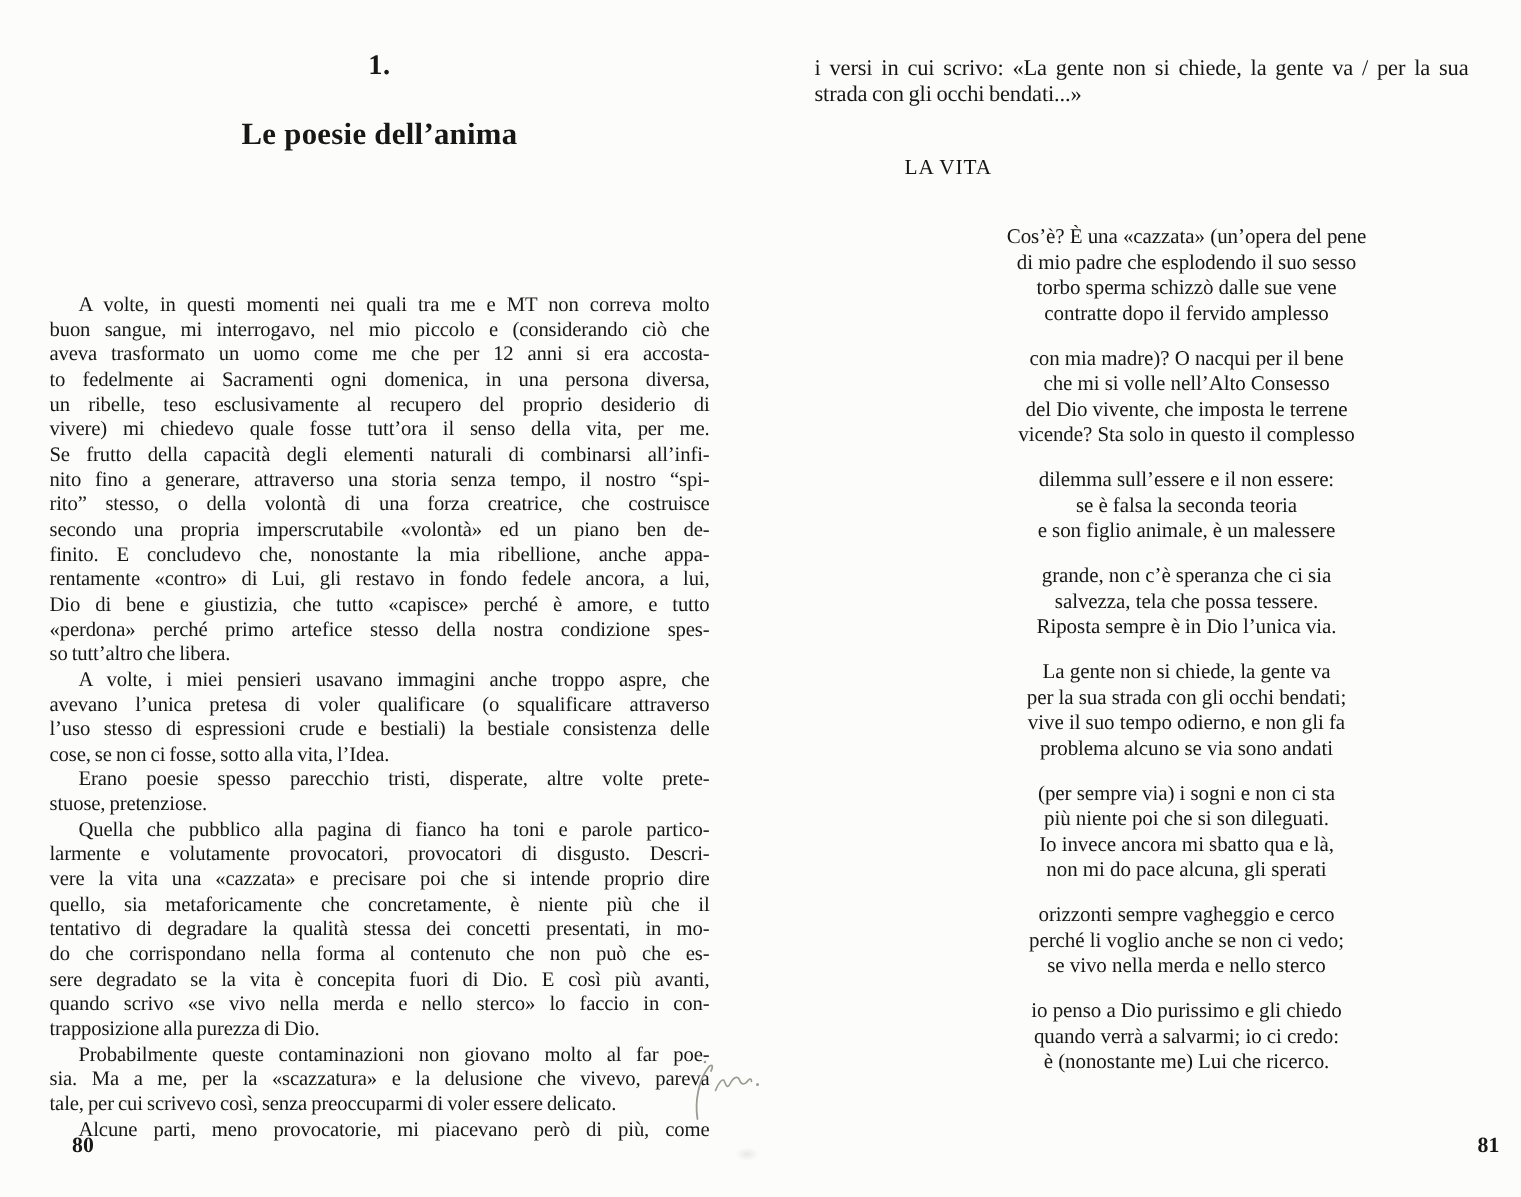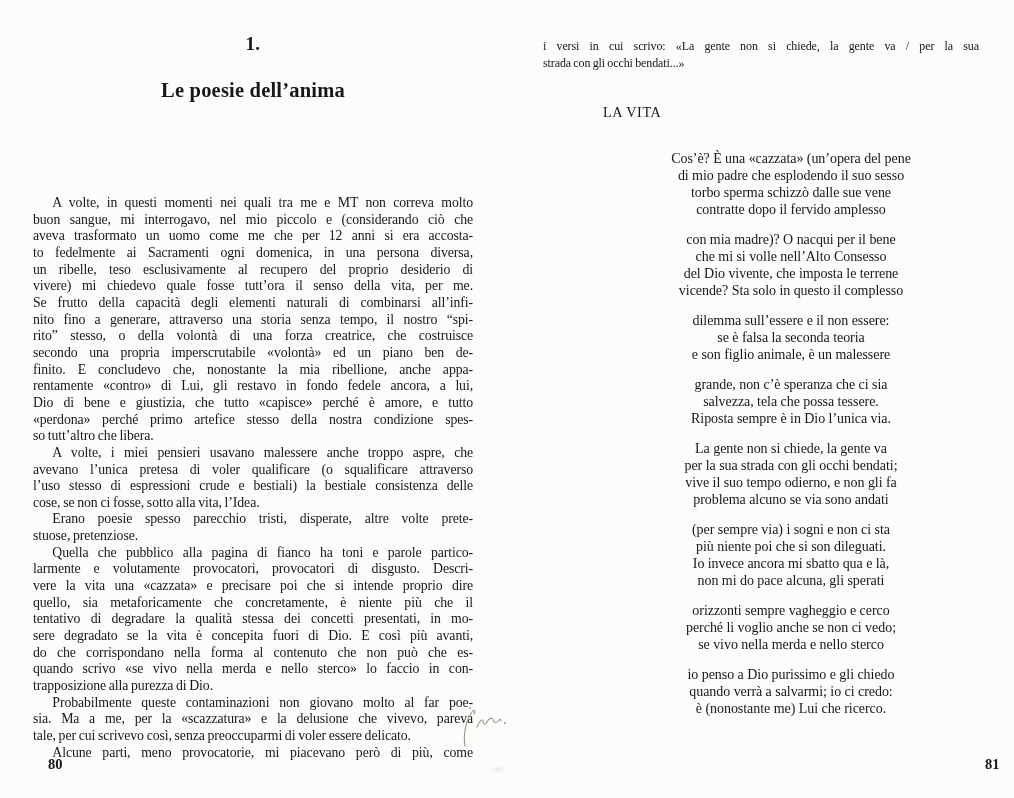--- a/index.html
+++ b/index.html
@@ -41,21 +41,21 @@
   .tline.last { text-align-last: left; }
   .tline.ind { text-indent: 1.4em; }
   
   .right-col {
     position: absolute; left: 543px; top: 0;
     width: 436px; height: 798px;
   }
   .intro {
     position: absolute; top: 38px; left: 0;
     width: 436px;
-    font-size: 12px; line-height: 16.8px;
+    font-size: 15px; line-height: 16.8px;
     letter-spacing: -0.1px; word-spacing: -0.6px;
   }
   .poem {
     position: absolute; top: 104px; left: 60px; right: 0;
   }
   .poem-title {
     font-size: 14.2px; letter-spacing: .6px;
   }
   .stanzas { margin-top: 29px; text-align: center; }
   .stanza { margin-bottom: 13px; }
@@ -101,37 +101,37 @@
           <div class="tline">nito fino a generare, attraverso una storia senza tempo, il nostro “spi-</div>
           <div class="tline">rito” stesso, o della volontà di una forza creatrice, che costruisce</div>
           <div class="tline">secondo una propria imperscrutabile «volontà» ed un piano ben de-</div>
           <div class="tline">finito. E concludevo che, nonostante la mia ribellione, anche appa-</div>
           <div class="tline">rentamente «contro» di Lui, gli restavo in fondo fedele ancora, a lui,</div>
           <div class="tline">Dio di bene e giustizia, che tutto «capisce» perché è amore, e tutto</div>
           <div class="tline">«perdona» perché primo artefice stesso della nostra condizione spes-</div>
           <div class="tline last">so tutt’altro che libera.</div>
         </div>
         <div class="para">
-          <div class="tline ind">A volte, i miei pensieri usavano malessere anche troppo aspre, che</div>
+          <div class="tline ind">A volte, i miei pensieri usavano immagini anche troppo aspre, che</div>
           <div class="tline">avevano l’unica pretesa di voler qualificare (o squalificare attraverso</div>
           <div class="tline">l’uso stesso di espressioni crude e bestiali) la bestiale consistenza delle</div>
           <div class="tline last">cose, se non ci fosse, sotto alla vita, l’Idea.</div>
         </div>
         <div class="para">
           <div class="tline ind">Erano poesie spesso parecchio tristi, disperate, altre volte prete-</div>
           <div class="tline last">stuose, pretenziose.</div>
         </div>
         <div class="para">
           <div class="tline ind">Quella che pubblico alla pagina di fianco ha toni e parole partico-</div>
           <div class="tline">larmente e volutamente provocatori, provocatori di disgusto. Descri-</div>
           <div class="tline">vere la vita una «cazzata» e precisare poi che si intende proprio dire</div>
           <div class="tline">quello, sia metaforicamente che concretamente, è niente più che il</div>
           <div class="tline">tentativo di degradare la qualità stessa dei concetti presentati, in mo-</div>
+          <div class="tline">do che corrispondano nella forma al contenuto che non può che es-</div>
           <div class="tline">sere degradato se la vita è concepita fuori di Dio. E così più avanti,</div>
-          <div class="tline">do che corrispondano nella forma al contenuto che non può che es-</div>
           <div class="tline">quando scrivo «se vivo nella merda e nello sterco» lo faccio in con-</div>
           <div class="tline last">trapposizione alla purezza di Dio.</div>
         </div>
         <div class="para">
           <div class="tline ind">Probabilmente queste contaminazioni non giovano molto al far poe-</div>
           <div class="tline">sia. Ma a me, per la «scazzatura» e la delusione che vivevo, pareva</div>
           <div class="tline last">tale, per cui scrivevo così, senza preoccuparmi di voler essere delicato.</div>
         </div>
         <div class="para">
           <div class="tline ind">Alcune parti, meno provocatorie, mi piacevano però di più, come</div>

